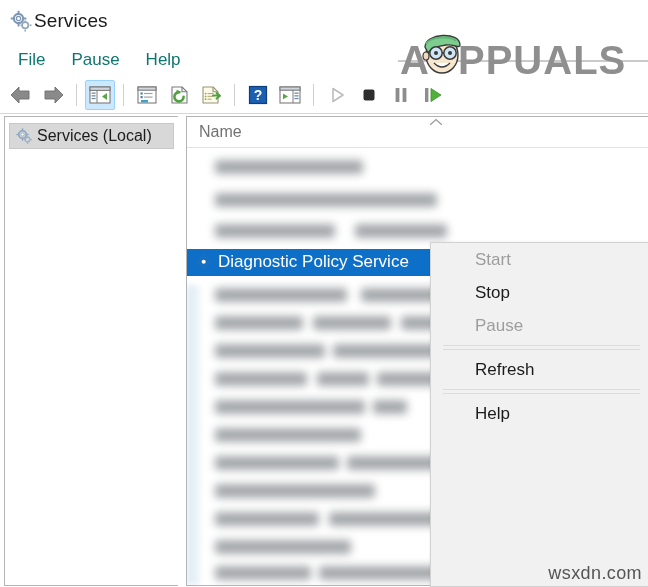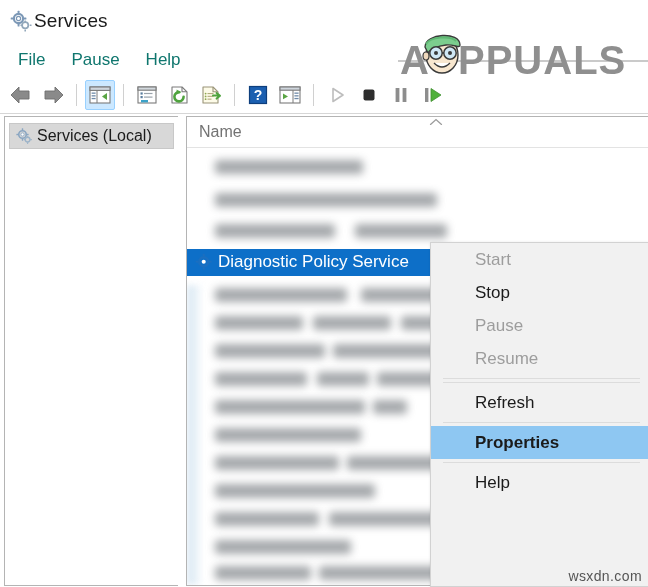--- a/index.html
+++ b/index.html
@@ -189,21 +189,21 @@
 
   
   .appuals {
     position: absolute; left: 398px; top: 27px;
     width: 250px; height: 62px;
     z-index: 30;
     pointer-events: none;
   }
   .wsxdn {
     position: absolute; right: 6px; bottom: 3px;
-    font-size: 14px; color: #555; letter-spacing: 0.4px;
+    font-size: 18px; color: #555; letter-spacing: 0.4px;
     z-index: 60;
     font-family: "Liberation Sans", sans-serif;
   }
 </style>
 </head>
 <body>
 
 <div id="app">
 
   <div class="titlebar">
@@ -473,39 +473,33 @@
     </div>
 
     <div class="ctx-item">
       <span>Stop</span>
     </div>
 
     <div class="ctx-item disabled">
       <span>Pause</span>
     </div>
 
-    <div class="ctx-item disabled">
-      <span>Resume</span>
-    </div>
 
 
     <div class="ctx-sep"></div>
 
 
     <div class="ctx-sep"></div>
 
     <div class="ctx-item">
       <span>Refresh</span>
     </div>
 
     <div class="ctx-sep"></div>
 
-    <div class="ctx-item highlight">
-      <span>Properties</span>
-    </div>
 
     <div class="ctx-sep"></div>
 
     <div class="ctx-item">
       <span>Help</span>
     </div>
 
   </div>
 
   <div class="appuals">

